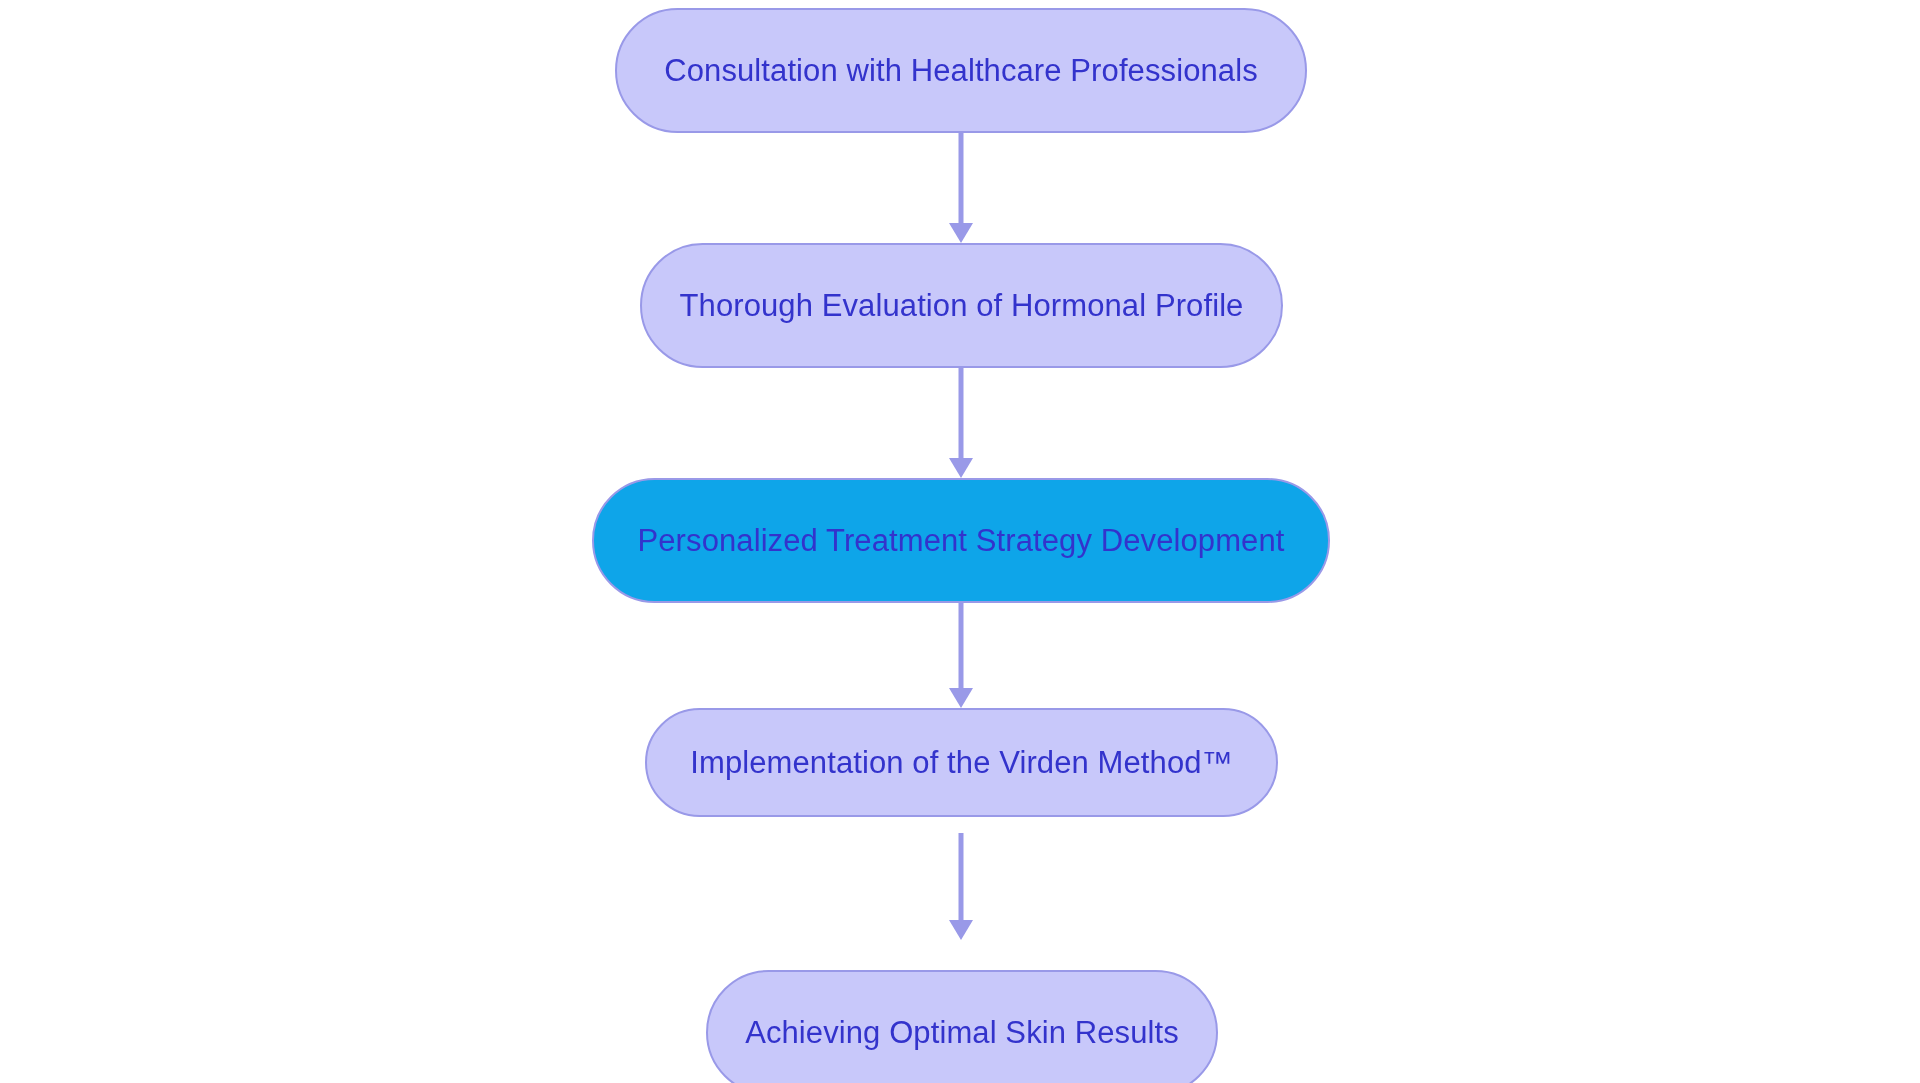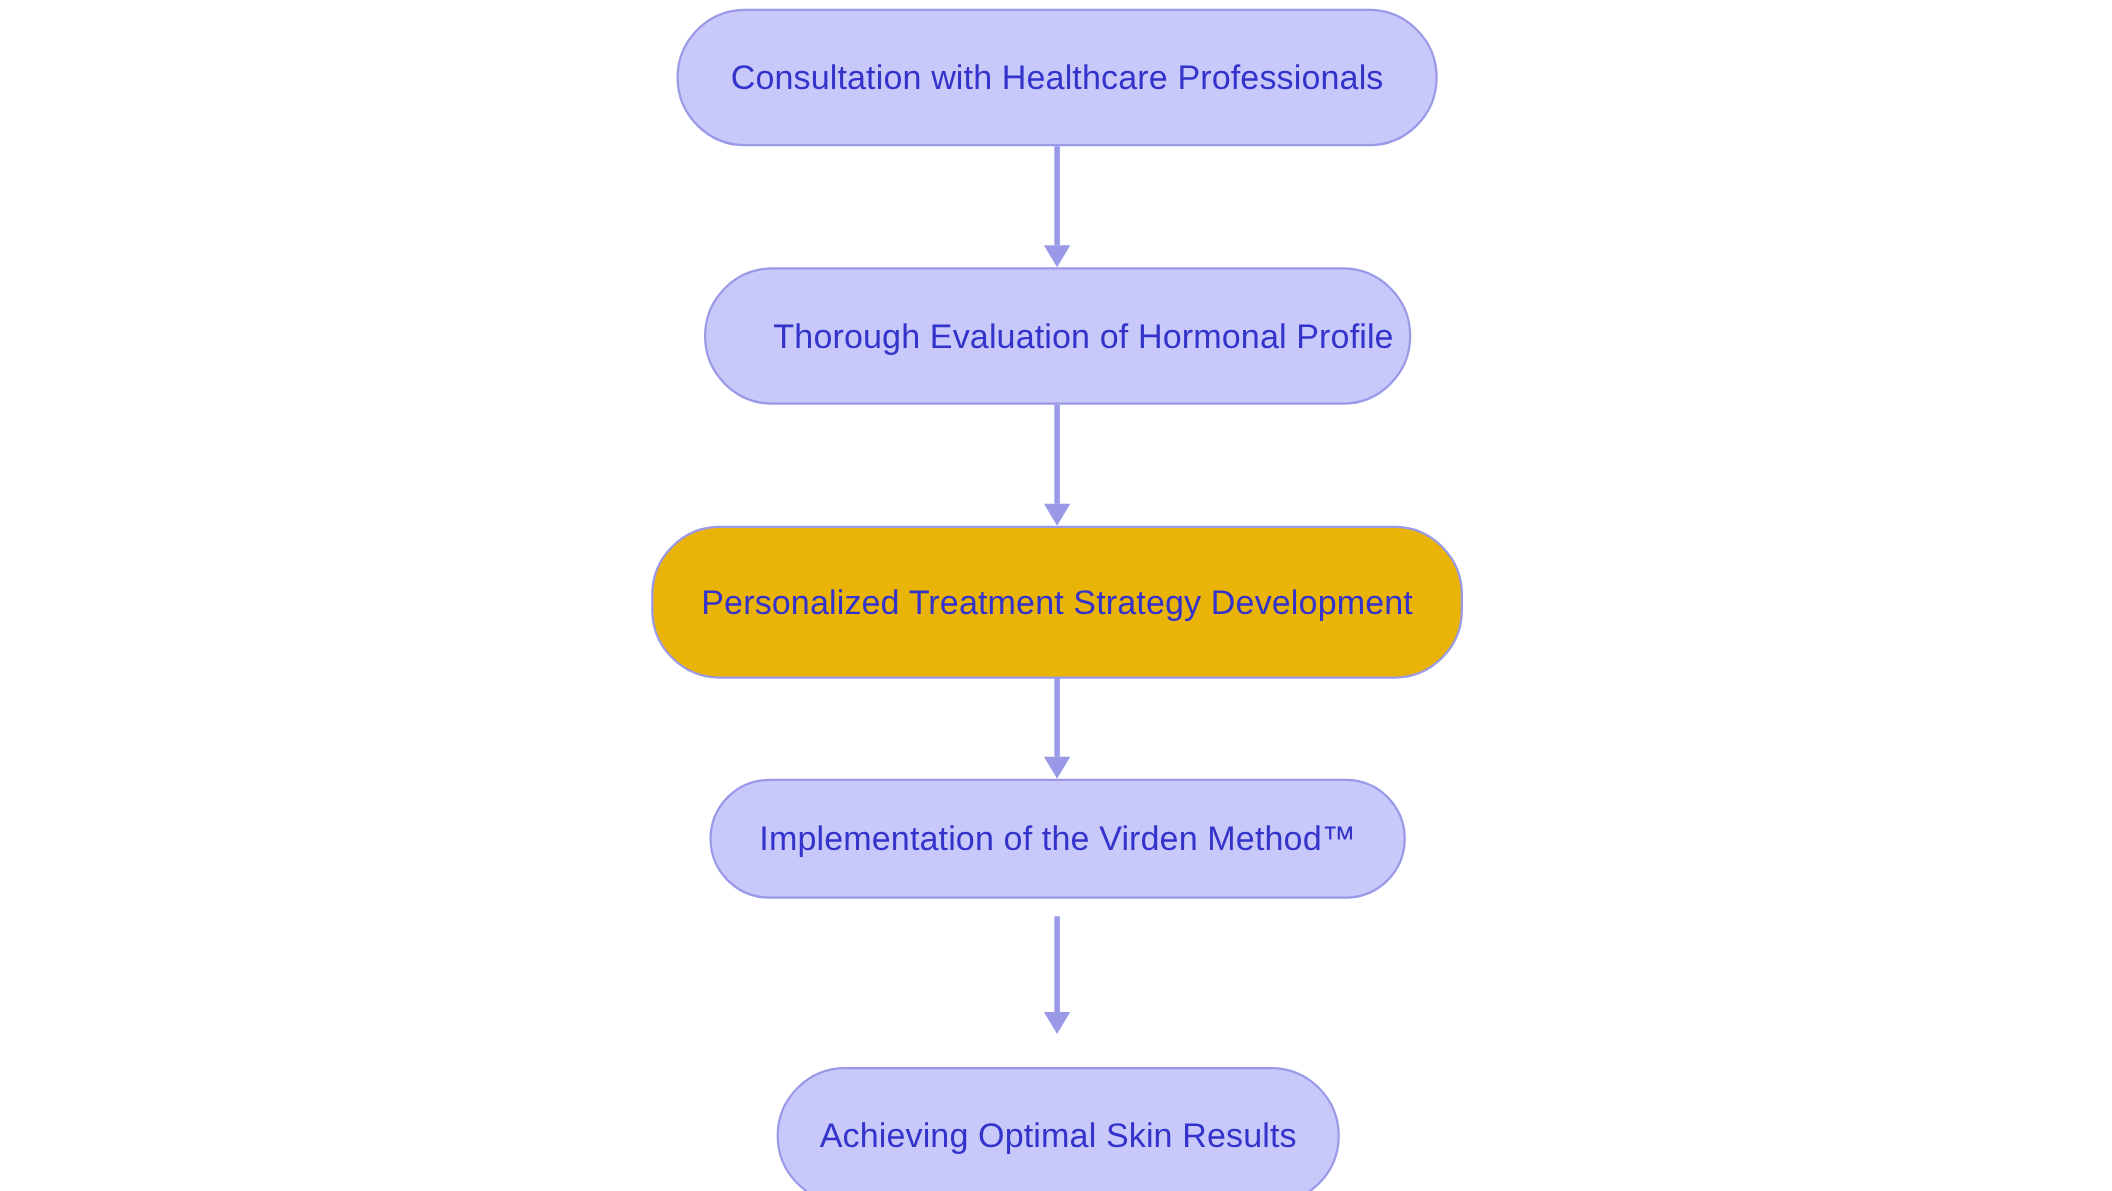--- a/index.html
+++ b/index.html
@@ -89,24 +89,24 @@
         <div class="stem" style="height: 85px;"></div>
         <div class="head" style="top: 85px;"></div>
       </div>
       <div class="connector" style="left: 961px; top: 833px; height: 107px;">
         <div class="stem" style="height: 87px;"></div>
         <div class="head" style="top: 87px;"></div>
       </div>
       <div class="node" style="left: 615px; top: 8px; width: 692px; height: 125px; background: rgb(200, 200, 250); border-color: rgb(153, 153, 232); color: rgb(51, 51, 204); border-radius: 62.5px;">
         <span class="node-label">Consultation with Healthcare Professionals</span>
       </div>
-      <div class="node" style="left: 640px; top: 243px; width: 643px; height: 125px; background: rgb(200, 200, 250); border-color: rgb(153, 153, 232); color: rgb(51, 51, 204); border-radius: 62.5px; justify-content: flex-end;">
+      <div class="node" style="left: 640px; top: 243px; width: 643px; height: 125px; background: rgb(200, 200, 250); border-color: rgb(153, 153, 232); color: rgb(51, 51, 204); border-radius: 62.5px;">
         <span class="node-label">Thorough Evaluation of Hormonal Profile</span>
       </div>
-      <div class="node" style="left: 592px; top: 478px; width: 738px; height: 139px; background: #eab308; border-color: rgb(153, 153, 232); color: rgb(51, 51, 204); border-radius: 62.5px;">
+      <div class="node" style="left: 592px; top: 478px; width: 738px; height: 125px; background: #0ea5e9; border-color: rgb(153, 153, 232); color: rgb(51, 51, 204); border-radius: 62.5px;">
         <span class="node-label">Personalized Treatment Strategy Development</span>
       </div>
       <div class="node" style="left: 645px; top: 708px; width: 633px; height: 109px; background: rgb(200, 200, 250); border-color: rgb(153, 153, 232); color: rgb(51, 51, 204); border-radius: 62.5px;">
         <span class="node-label">Implementation of the Virden Method™</span>
       </div>
       <div class="node" style="left: 706px; top: 940px; width: 512px; height: 125px; background: rgb(200, 200, 250); border-color: rgb(153, 153, 232); color: rgb(51, 51, 204); border-radius: 62.5px; margin-top: 30px;">
         <span class="node-label">Achieving Optimal Skin Results</span>
       </div>
     </div>
 </div>

